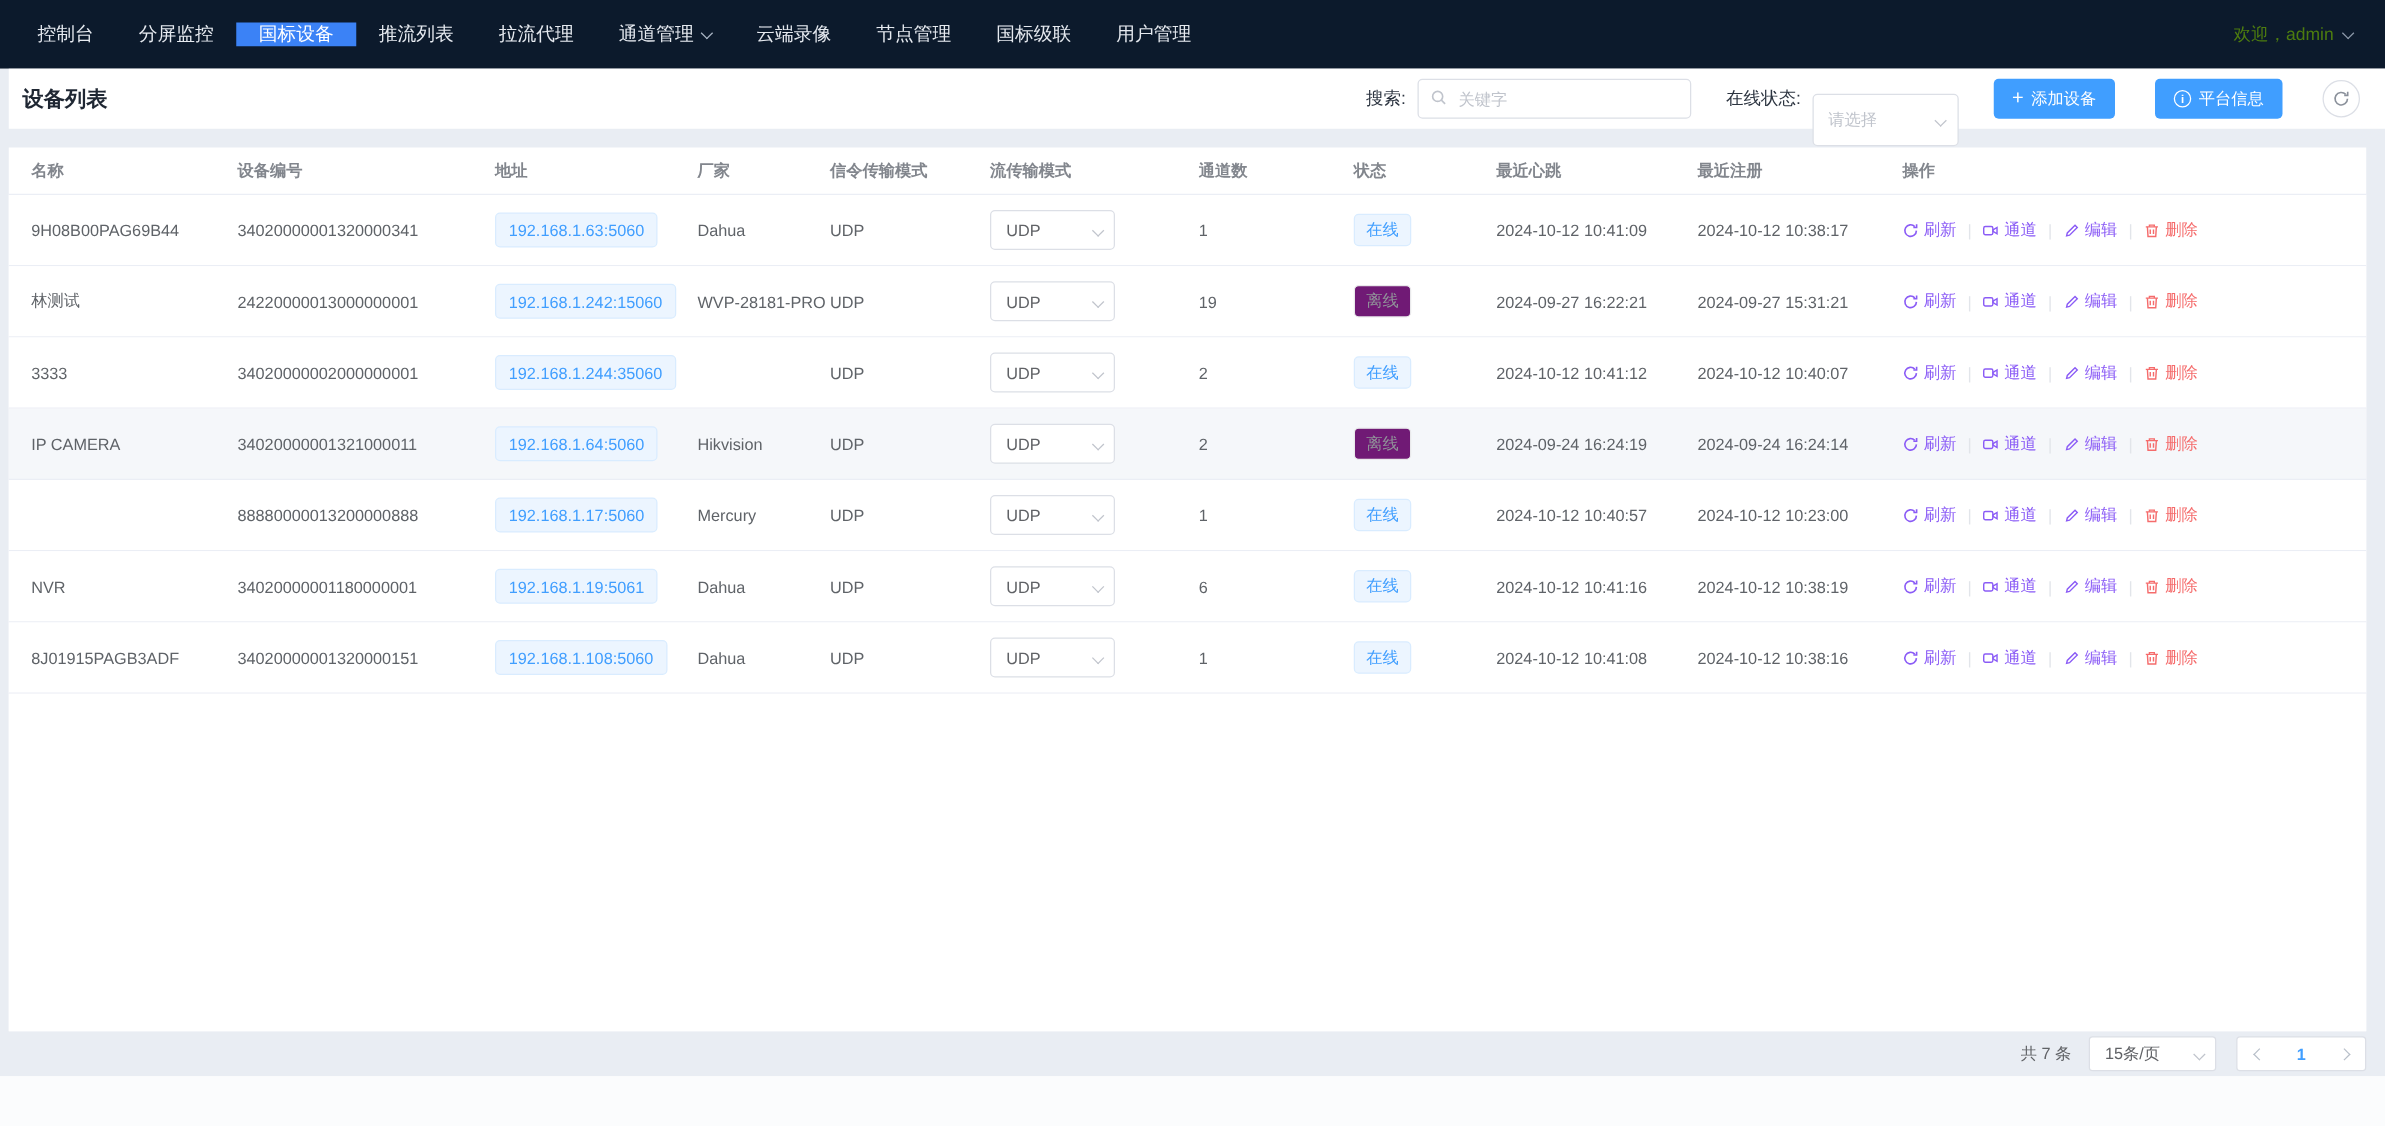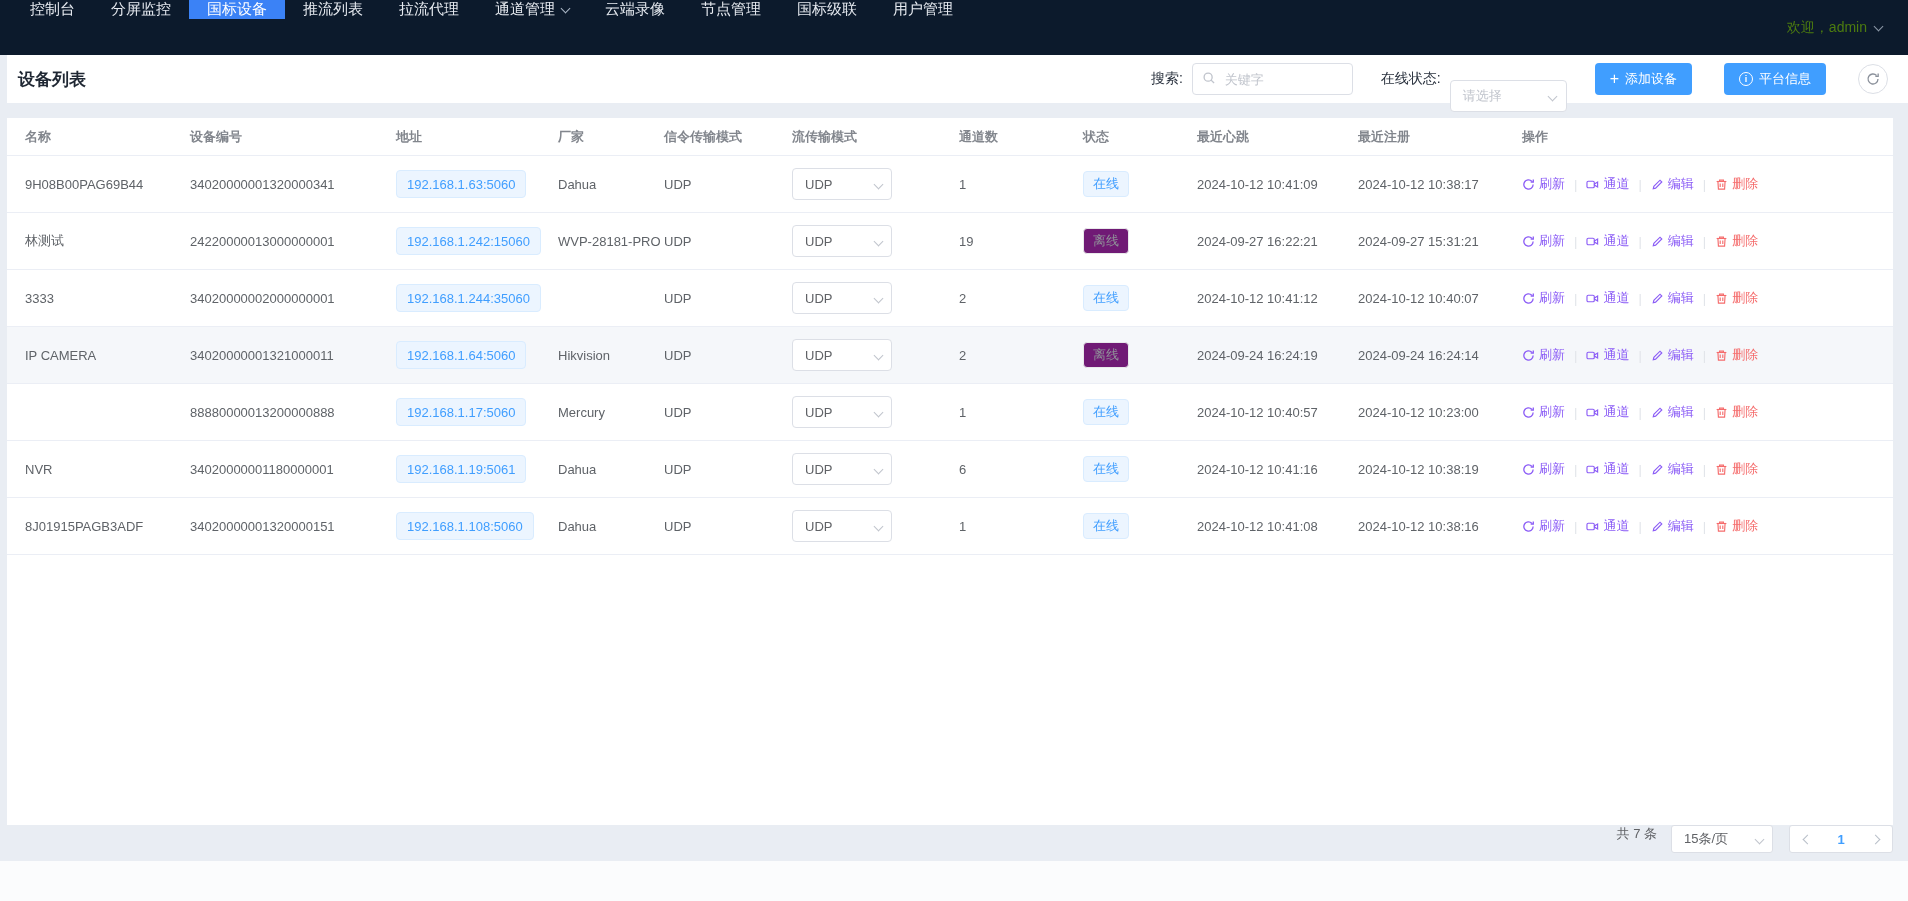--- a/index.html
+++ b/index.html
@@ -1,21 +1,21 @@
 <!DOCTYPE html>
 <html><head>
 <meta charset="utf-8">
 <style>
   * { margin:0; padding:0; box-sizing:border-box; }
   html,body { width:1908px; height:901px; overflow:hidden; background:#fbfcfd;
     font-family:"Liberation Sans","DejaVu Sans",sans-serif; font-size:13px; color:#5f6368; }
 
   
   .navbar { height:55px; background:#0c1a2c; display:flex; align-items:stretch; padding-left:12px; }
-  .nav-tabs { display:flex; align-items:flex-start; }
+  .nav-tabs { display:flex; align-items:center; }
   .tab { display:flex; align-items:center; padding:0 18px; color:#e6eaf0; font-size:15px; cursor:pointer; }
   .tab.active { background:#3b82f6; color:#fff; }
   .tab .chev-nav { border-color:#aab6c5; margin-left:7px; margin-top:-3px; }
   .nav-right { margin-left:auto; display:flex; align-items:center; padding-right:26px; color:#4d7c0f; font-size:14px; cursor:pointer; }
   .nav-right .chev-nav { border-color:#8d99a9; margin-left:8px; margin-top:-3px; }
 
   
   .chev { display:inline-block; width:7px; height:7px; border-right:1.4px solid #c0c4cc;
     border-bottom:1.4px solid #c0c4cc; transform:rotate(45deg); }
   .chev-left  { transform:rotate(135deg); }
@@ -23,27 +23,27 @@
 
   
   .mid { background:#e9edf3; }
 
   
   .toolbar { margin-left:7px; height:48px; background:#fff; display:flex; align-items:center; padding:0 20px 0 11px; }
   .page-title { font-size:17px; font-weight:bold; color:#1f2733; }
   .tb-right { margin-left:auto; display:flex; align-items:center; }
   .tb-label { font-size:14px; color:#2c3440; margin-right:9px; }
   .input-wrap { position:relative; margin-right:28px; }
-  .search-input { width:161px; height:32px; border:1px solid #dcdfe6; border-radius:4px;
+  .search-input { width:219px; height:32px; border:1px solid #dcdfe6; border-radius:4px;
     padding:0 2px 0 32px; font-size:13px; color:#606266; outline:none; background:#fff; }
   .search-input::placeholder { color:#c0c4cc; }
   .input-icon { position:absolute; left:10px; top:8px; color:#c0c4cc; }
   .select { background:#fff; border:1px solid #dcdfe6; border-radius:4px; display:flex;
     align-items:center; justify-content:space-between; cursor:pointer; color:#606266; }
-  .status-select { width:117px; height:32px; padding:0 10px 0 12px; margin-right:28px;margin-top:34px; }
+  .status-select { width:117px; height:42px; padding:0 10px 0 12px; margin-right:28px;margin-top:34px; }
   .placeholder { color:#c0c4cc; }
   .btn { height:32px; border:none; border-radius:4px; background:#409eff; color:#fff; font-size:13px;
     display:flex; align-items:center; padding:0 15px; cursor:pointer; font-family:inherit; }
   .btn + .btn { margin-left:0; }
   .btn .plus { font-size:16px; margin-right:6px; line-height:1; font-weight:400; }
   .btn-add { margin-right:32px; }
   .btn-info { margin-right:32px; }
   .info-circle { width:14px; height:14px; border:1.3px solid #fff; border-radius:50%;
     display:inline-flex; align-items:center; justify-content:center; font-size:9px; font-weight:bold;
     margin-right:6px; font-style:normal; }
@@ -64,21 +64,21 @@
   .tag-gray { background:#701a75; border:1px solid #e9e9eb; color:#909399;font-family:Liberation Serif, serif; }
   .tag-status { height:26px; padding:0 9px; }
   .stream-select { width:100px; height:32px; padding:0 9px 0 12px; }
   .actions { display:flex; align-items:center; }
   .lnk { display:inline-flex; align-items:center; gap:4px; color:#8b5cf6; cursor:pointer; text-decoration:none; }
   .lnk.red { color:#f56c6c; }
   .sep { color:#e2e5ea; margin:0 9px; }
   .tbl-filler { flex:1; background:#fff; }
 
   
-  .footer { height:36px; display:flex; align-items:flex-start; justify-content:flex-end; padding-right:15px; color:#606266; }
+  .footer { height:36px; display:flex; align-items:center; justify-content:flex-end; padding-right:15px; color:#606266; }
   .total { margin-right:14px; }
   .page-size { width:102px; height:28px; padding:0 9px 0 12px; margin-right:16px; border-radius:3px; }
   .pager { display:flex; align-items:center; height:28px; background:#fff; border:1px solid #dcdfe6; border-radius:3px; }
   .pg-btn { width:34px; height:100%; display:flex; align-items:center; justify-content:center; cursor:pointer; }
   .pg-btn .chev { border-color:#b8bfc9; }
   .pg-cur { width:34px; text-align:center; color:#409eff; font-weight:bold; cursor:pointer; }
 
   .bottom-spacer { height:40px; background:#fbfcfd; }
 
   svg { display:block; }

